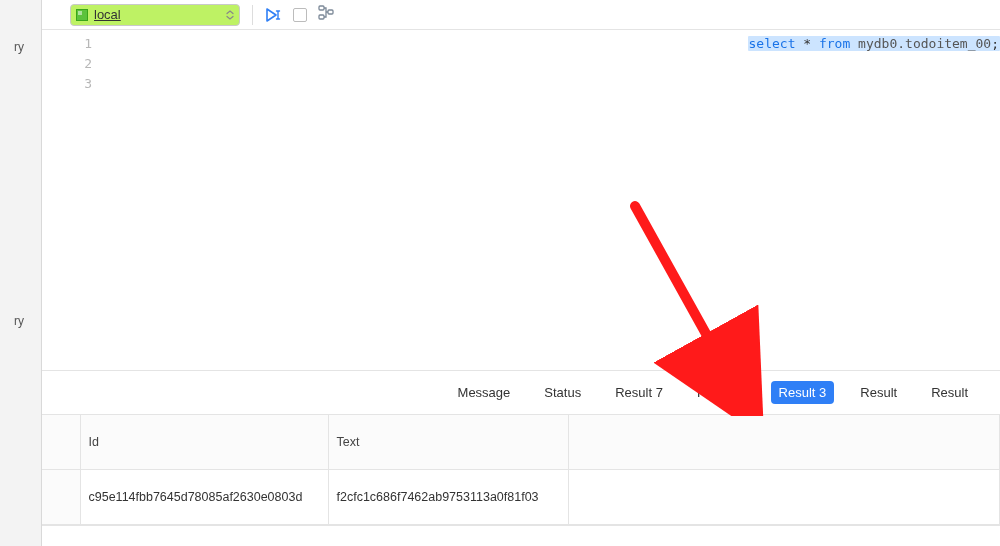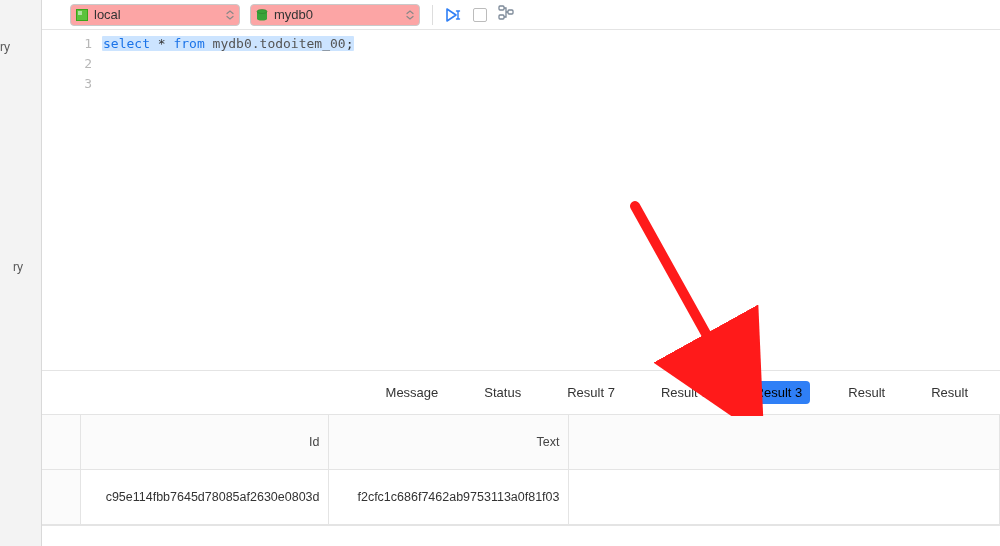--- a/index.html
+++ b/index.html
@@ -15,22 +15,22 @@
     }
     .layout {
       display: flex;
       height: 100%;
     }
     .sidebar {
       width: 42px;
       background: #f3f3f3;
       border-right: 1px solid #d9d9d9;
       display: flex;
-      flex-direction: row;
-      align-items: flex-start;
+      flex-direction: column;
+      align-items: center;
       font-size: 12px;
       color: #555;
     }
     .sidebar-label {
       writing-mode: horizontal-tb;
       margin-top: 40px;
       margin-right: 3px;
     }
     .sidebar-label.second {
       margin-top: 260px;
@@ -47,25 +47,26 @@
       gap: 10px;
       padding: 6px 0 6px 28px;
       border-bottom: 1px solid #e4e4e4;
       height: 30px;
     }
     .dropdown {
       display: flex;
       align-items: center;
       border: 1px solid #c9c9c9;
       border-radius: 4px;
-      background: #fca5a5;
+      background: #bef264;
       height: 22px;
       padding: 0 4px 0 4px;
       font-size: 13px;
       position: relative;
+      text-decoration: underline;
     }
     .dropdown.server { width: 170px; }
     .dropdown.db { width: 170px; }
     .dropdown .icon {
       width: 14px; height: 14px;
       margin-right: 5px;
       display: inline-flex;
       align-items: center;
       justify-content: center;
     }
@@ -136,62 +137,63 @@
       color: #b7b7b7;
       padding-right: 10px;
       user-select: none;
     }
     .gutter div, .code-line {
       height: 20px;
       line-height: 20px;
     }
     .code {
       flex: 1;
+      text-align: right;
     }
     .code-line {
       white-space: pre;
     }
     .hl { background: #cce4ff; padding: 0 1px; border-radius: 1px; }
     .kw { color: #1a73e8; }
     .punc { color: #333; }
     .ident { color: #555; }
     
     .result-tabs {
       display: flex;
       justify-content: flex-end;
       align-items: center;
-      gap: 30px;
+      gap: 18px;
       padding: 10px 24px 10px 0;
       min-height: 38px;
     }
     .result-tab {
       font-size: 13px;
       color: #333;
       cursor: pointer;
       padding: 4px 8px;
       border-radius: 4px;
     }
     .result-tab.active {
       background: #2f7ff6;
-      color: #000000;
+      color: #ffffff;
     }
     
     .result-table-wrap {
       border-top: 1px solid #e4e4e4;
       border-bottom: 1px solid #e4e4e4;
     }
     .result-table {
       width: 100%;
       border-collapse: collapse;
       table-layout: fixed;
       font-family: -apple-system, BlinkMacSystemFont, sans-serif;
       font-size: 12.5px;
     }
     .result-table th, .result-table td {
-      text-align: right;
+      text-align: left;
       padding: 20px 8px;
       border-right: 1px solid #e4e4e4;
       border-bottom: 1px solid #e4e4e4;
       height: 26px;
       overflow: hidden;
       white-space: nowrap;
     }
     .result-table th {
       background: #fbfbfb;
       font-weight: 400;
@@ -223,35 +225,20 @@
   </div>
 
   <div class="main">
 
     <div class="toolbar">
       <div class="dropdown server">
         <span class="icon">
             <span class="server-square"></span>
           </span>
         <span class="label">local</span>
-        <span class="chevrons">
-          <svg width="8" height="10" viewBox="0 0 8 10">
-              <path d="M1 3.5 L4 1 L7 3.5 M1 6.5 L4 9 L7 6.5" stroke="#888" stroke-width="1.2" fill="none" stroke-linecap="round"></path>
-            </svg>
-        </span>
-      </div>
-      <div class="dropdown db">
-        <span class="icon">
-          <svg width="14" height="14" viewBox="0 0 14 14">
-              <ellipse cx="7" cy="3.5" rx="5" ry="2" fill="#3aa33a"></ellipse>
-              <path d="M2 3.5 v7 a5 2 0 0 0 10 0 v-7" fill="#3aa33a"></path>
-              <ellipse cx="7" cy="3.5" rx="5" ry="2" fill="none" stroke="#2b7d2b" stroke-width="0.6"></ellipse>
-            </svg>
-        </span>
-        <span class="label">mydb0</span>
         <span class="chevrons">
           <svg width="8" height="10" viewBox="0 0 8 10">
               <path d="M1 3.5 L4 1 L7 3.5 M1 6.5 L4 9 L7 6.5" stroke="#888" stroke-width="1.2" fill="none" stroke-linecap="round"></path>
             </svg>
         </span>
       </div>
       <span class="tool-divider"></span>
       <span class="run-icon">
         <svg width="18" height="16" viewBox="0 0 18 16">
             <path d="M2 2 L2 14 L11 8 Z" fill="none" stroke="#2f7ff6" stroke-width="1.6" stroke-linejoin="round"></path>

